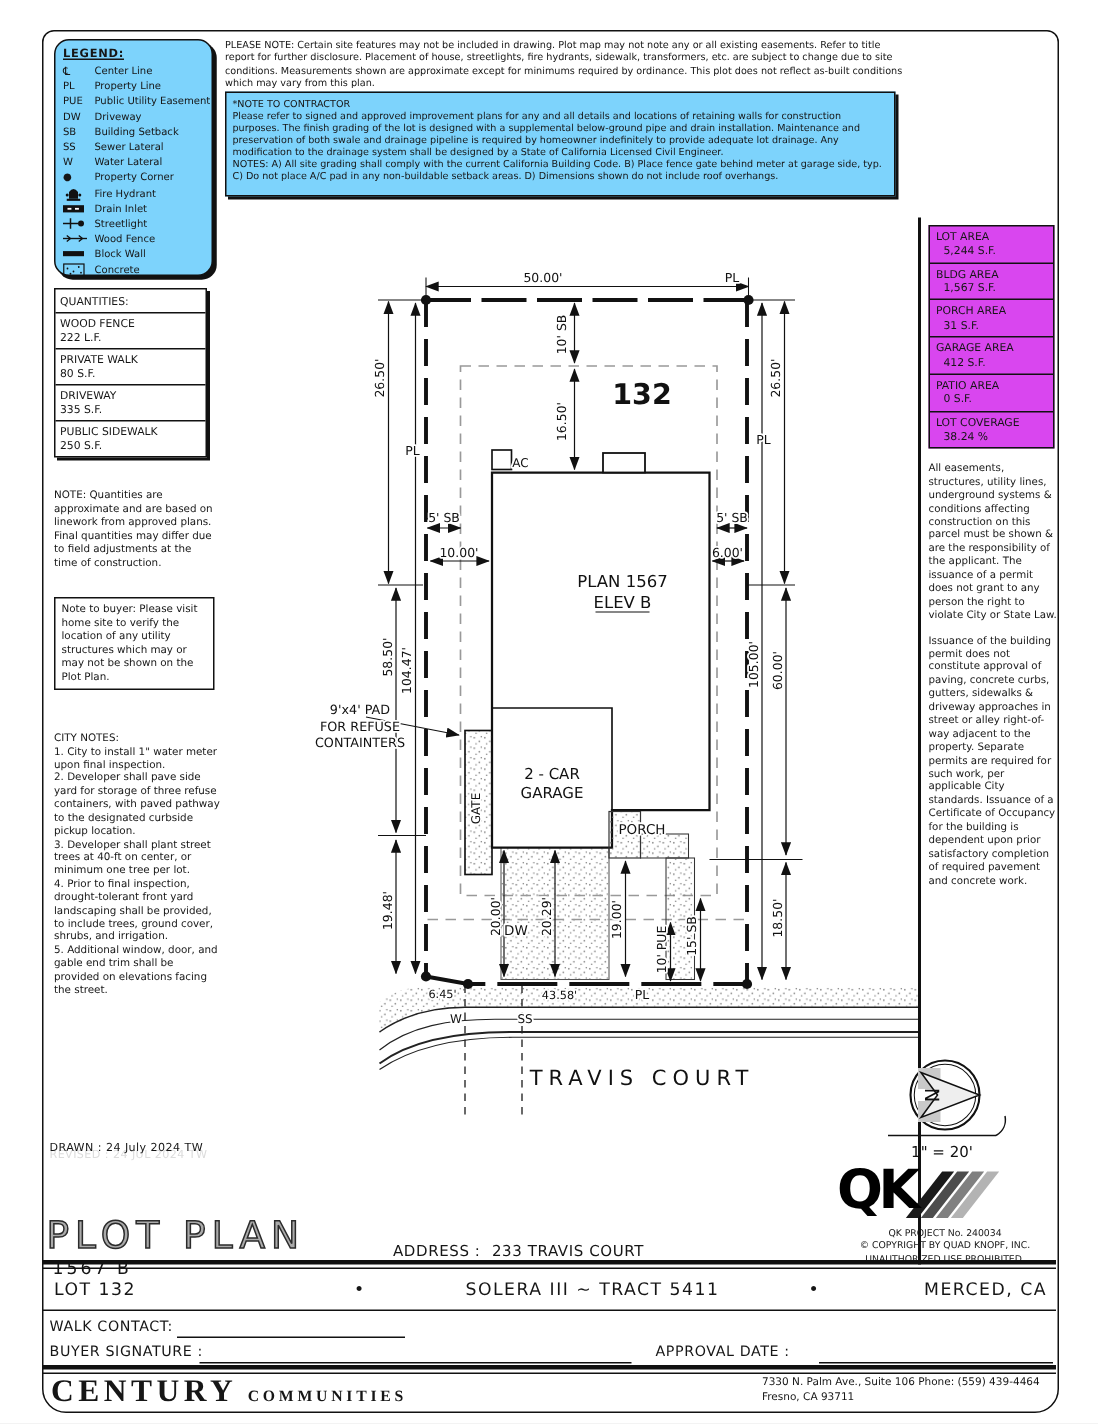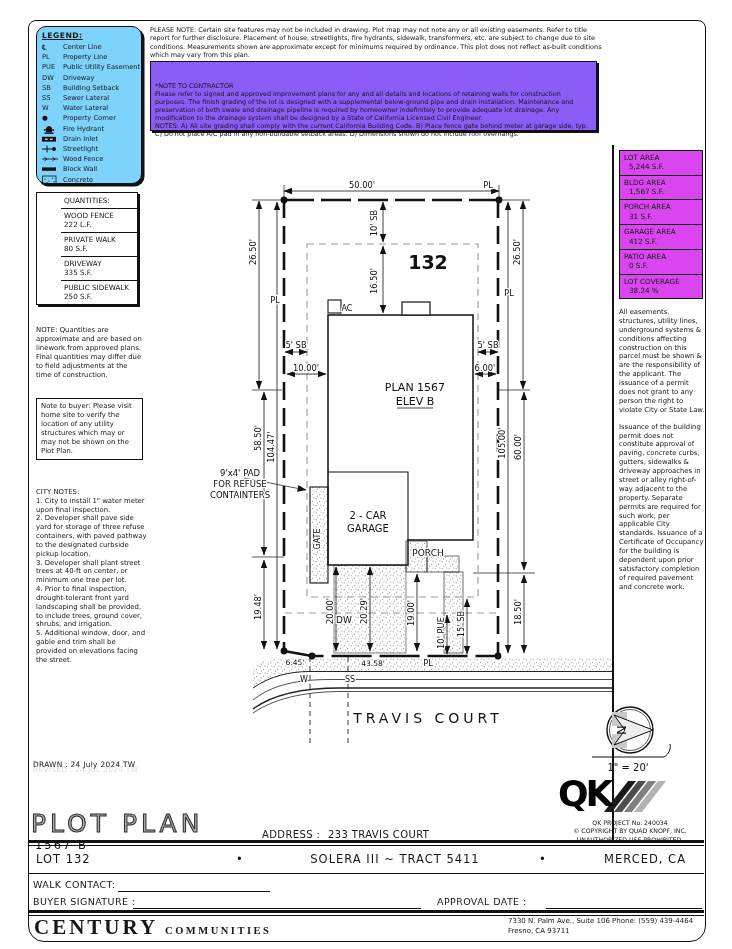--- a/index.html
+++ b/index.html
@@ -8,24 +8,24 @@
   .frame{left:28px;top:20px;width:676px;height:920px;border:1.6px solid #111;border-radius:8px 8px 16px 16px;}
   
   .legend{left:36px;top:26px;width:106px;height:158px;border:1.6px solid #111;border-radius:10px;box-shadow:2.5px 2.5px 0 #111;background:#7dd3fc;padding:4px 5px;box-sizing:border-box;}
   .legend-title{font-size:7.6px;font-weight:bold;text-decoration:underline;letter-spacing:.5px;margin-bottom:2px;}
   .lrow{display:flex;align-items:center;height:10.2px;font-size:6.7px;white-space:nowrap;}
   .lsym{width:21px;flex:0 0 21px;font-size:6.7px;}
   .lsym.big{font-size:7.5px;}
   .lsym svg{display:block;}
   
   .please{left:150px;top:26px;width:452px;font-size:6.45px;line-height:1.28;}
-  .contractor{left:150px;top:61px;width:447px;height:70px;border:1.3px solid #111;box-shadow:2px 2px 0 #111;background:#8b5cf6;padding:20px 4px;box-sizing:border-box;font-size:6.4px;line-height:1.26;}
+  .contractor{left:150px;top:61px;width:447px;height:70px;border:1.3px solid #111;box-shadow:2px 2px 0 #111;background:#7dd3fc;padding:3px 4px;box-sizing:border-box;font-size:6.4px;line-height:1.26;}
   .pre{white-space:pre-line;}
   
-  .qty{left:36px;top:192px;width:102px;border:1.4px solid #111;box-shadow:2px 2px 0 #111;background:#fff;box-sizing:border-box;padding-left:24px;}
+  .qty{left:36px;top:192px;width:102px;border:1.4px solid #111;box-shadow:2px 2px 0 #111;background:#fff;box-sizing:border-box;}
   .qty .cell{border-top:1.2px solid #111;padding:2px 3px 3px 3px;font-size:7.2px;line-height:1.25;}
   .qty .cell:first-child{border-top:none;padding:3px 3px;}
   .qty .val{text-align:left;}
   .qnote{left:36px;top:326px;width:108px;font-size:6.9px;line-height:1.3;}
   .buyer{left:36px;top:398px;width:107px;border:1.3px solid #111;padding:3px 4px;box-sizing:border-box;font-size:6.9px;line-height:1.3;background:#fff;}
   .citynotes{left:36px;top:488px;width:111px;font-size:6.9px;line-height:1.28;}
   
   .vline{left:612px;top:145px;width:1.5px;height:698px;background:#111;}
   .areas{left:619px;top:150px;width:84px;border:1.4px solid #111;background:#d946ef;box-sizing:border-box;}
   .areas .cell{border-top:1.2px solid #111;padding:2px 3px 3px 4px;font-size:7.2px;line-height:1.3;}
@@ -390,21 +390,21 @@
     </div>
   </div>
 
   <div class="abs rule" style="left:28px;top:840px;width:676px;height:2.6px;"></div>
   <div class="abs rule" style="left:28px;top:844.6px;width:676px;height:1px;"></div>
 
   <div class="abs lotrow" style="left:36px;top:852px;">LOT 132</div>
   <div class="abs lotrow" style="left:236px;top:852px;">•</div>
   <div class="abs lotrow" style="left:270px;top:852px;width:250px;text-align:center;">SOLERA III ~ TRACT 5411</div>
   <div class="abs lotrow" style="left:539px;top:852px;">•</div>
-  <div class="abs lotrow" style="right:46px;top:852px;">MERCED, CA</div>
+  <div class="abs lotrow" style="right:34px;top:852px;">MERCED, CA</div>
   <div class="abs rule" style="left:28px;top:873px;width:676px;height:1px;"></div>
 
   <div class="abs fieldlabel" style="left:33px;top:879px;">WALK CONTACT:</div>
   <div class="abs fieldline" style="left:118px;top:891px;width:152px;"></div>
   <div class="abs fieldlabel" style="left:33px;top:896px;">BUYER SIGNATURE :</div>
   <div class="abs fieldline" style="left:133px;top:908px;width:288px;"></div>
   <div class="abs fieldlabel" style="left:437px;top:896px;">APPROVAL DATE :</div>
   <div class="abs fieldline" style="left:546px;top:908px;width:156px;"></div>
 
   <div class="abs rule" style="left:28px;top:910px;width:676px;height:2.6px;"></div>

